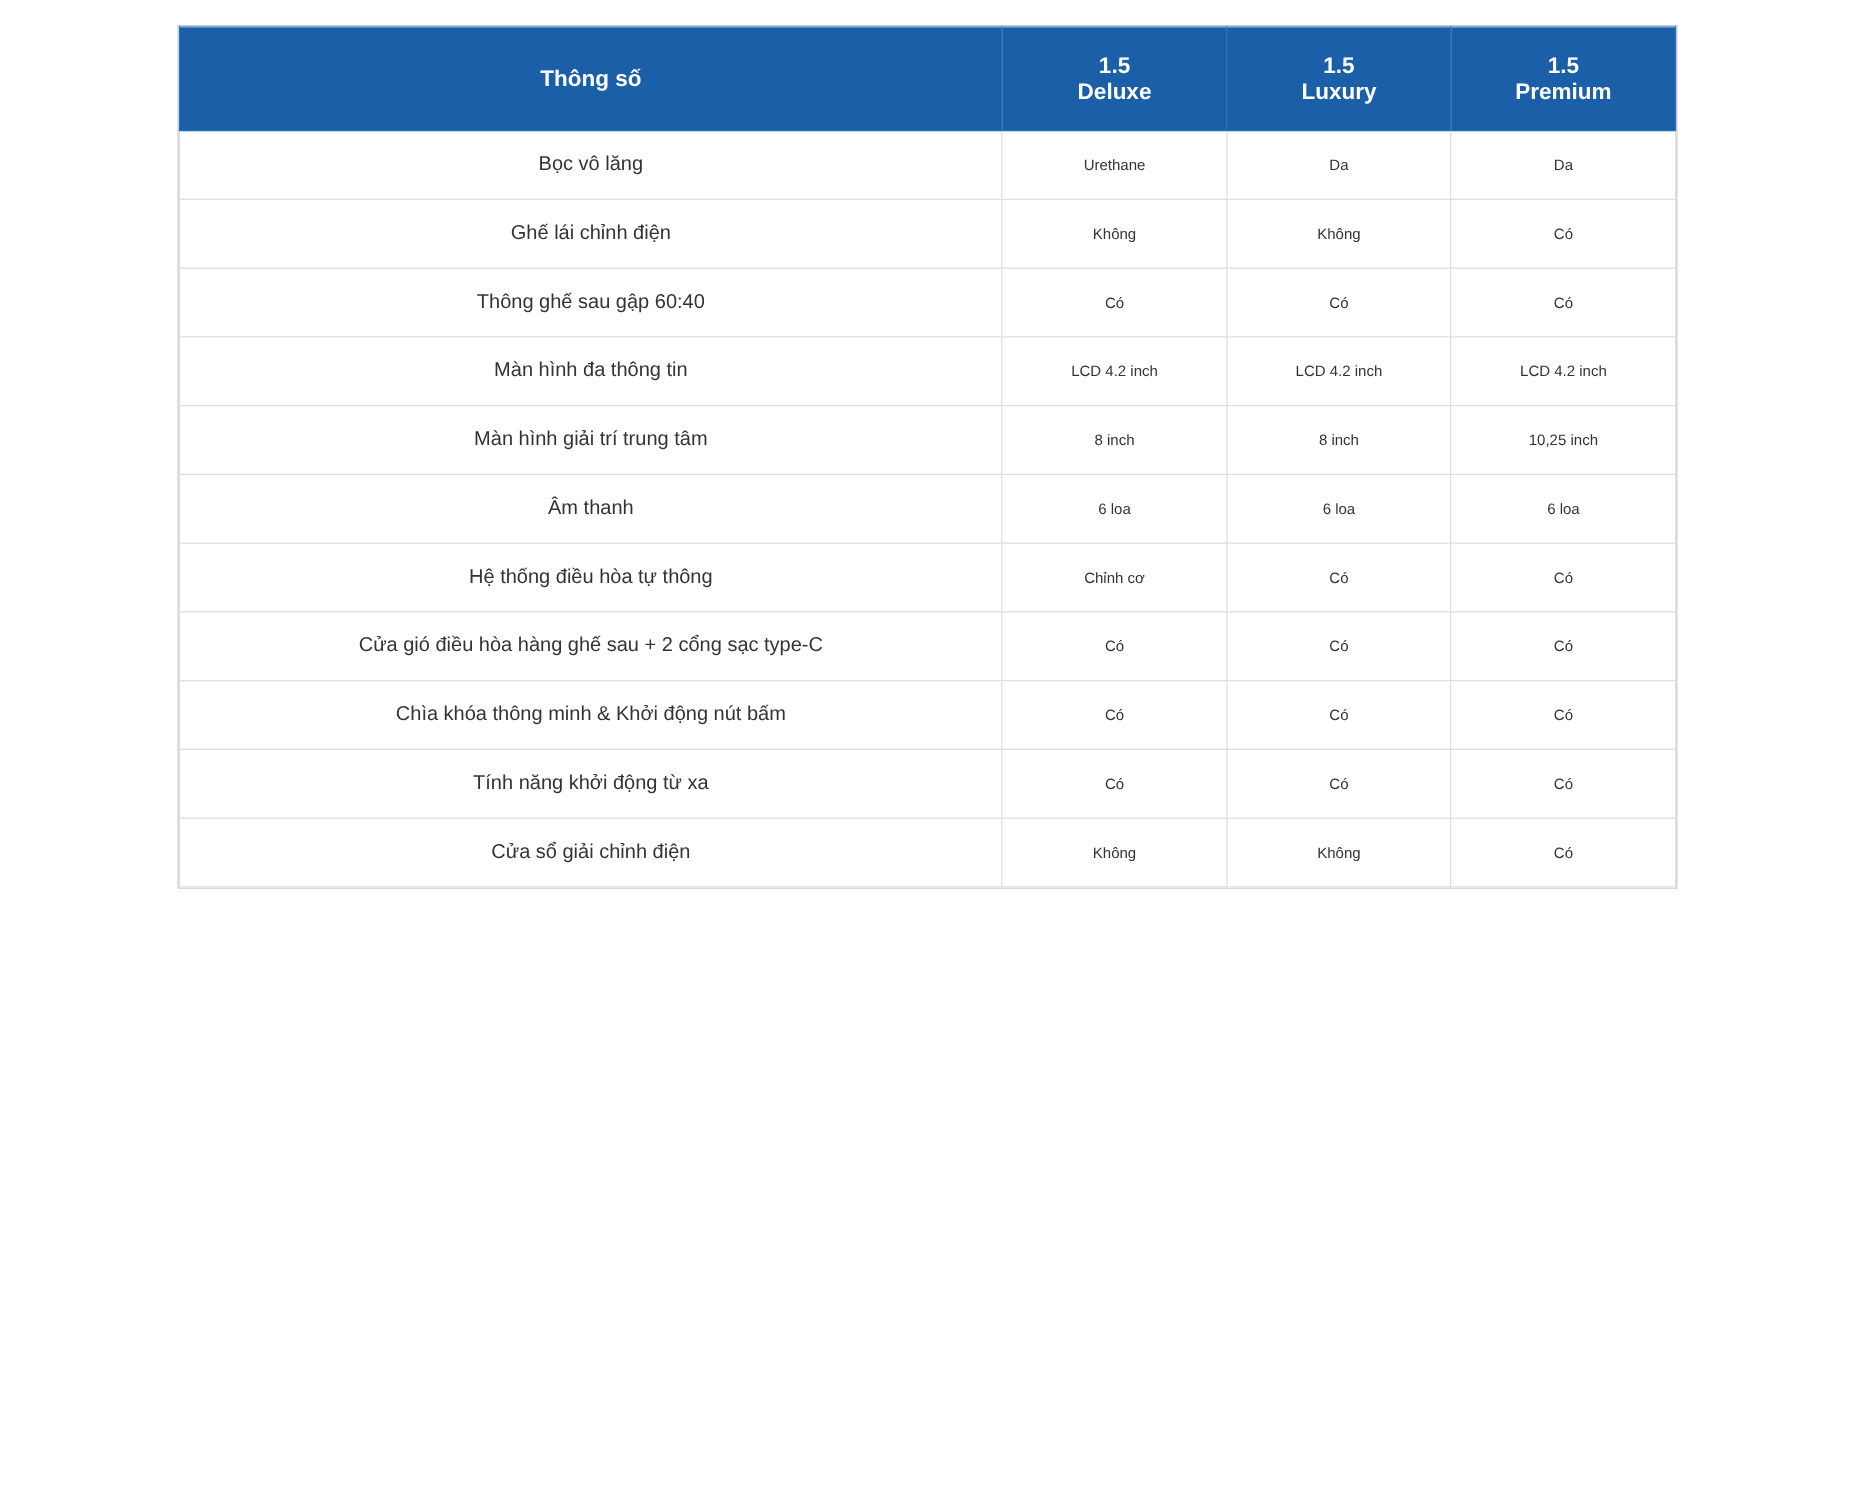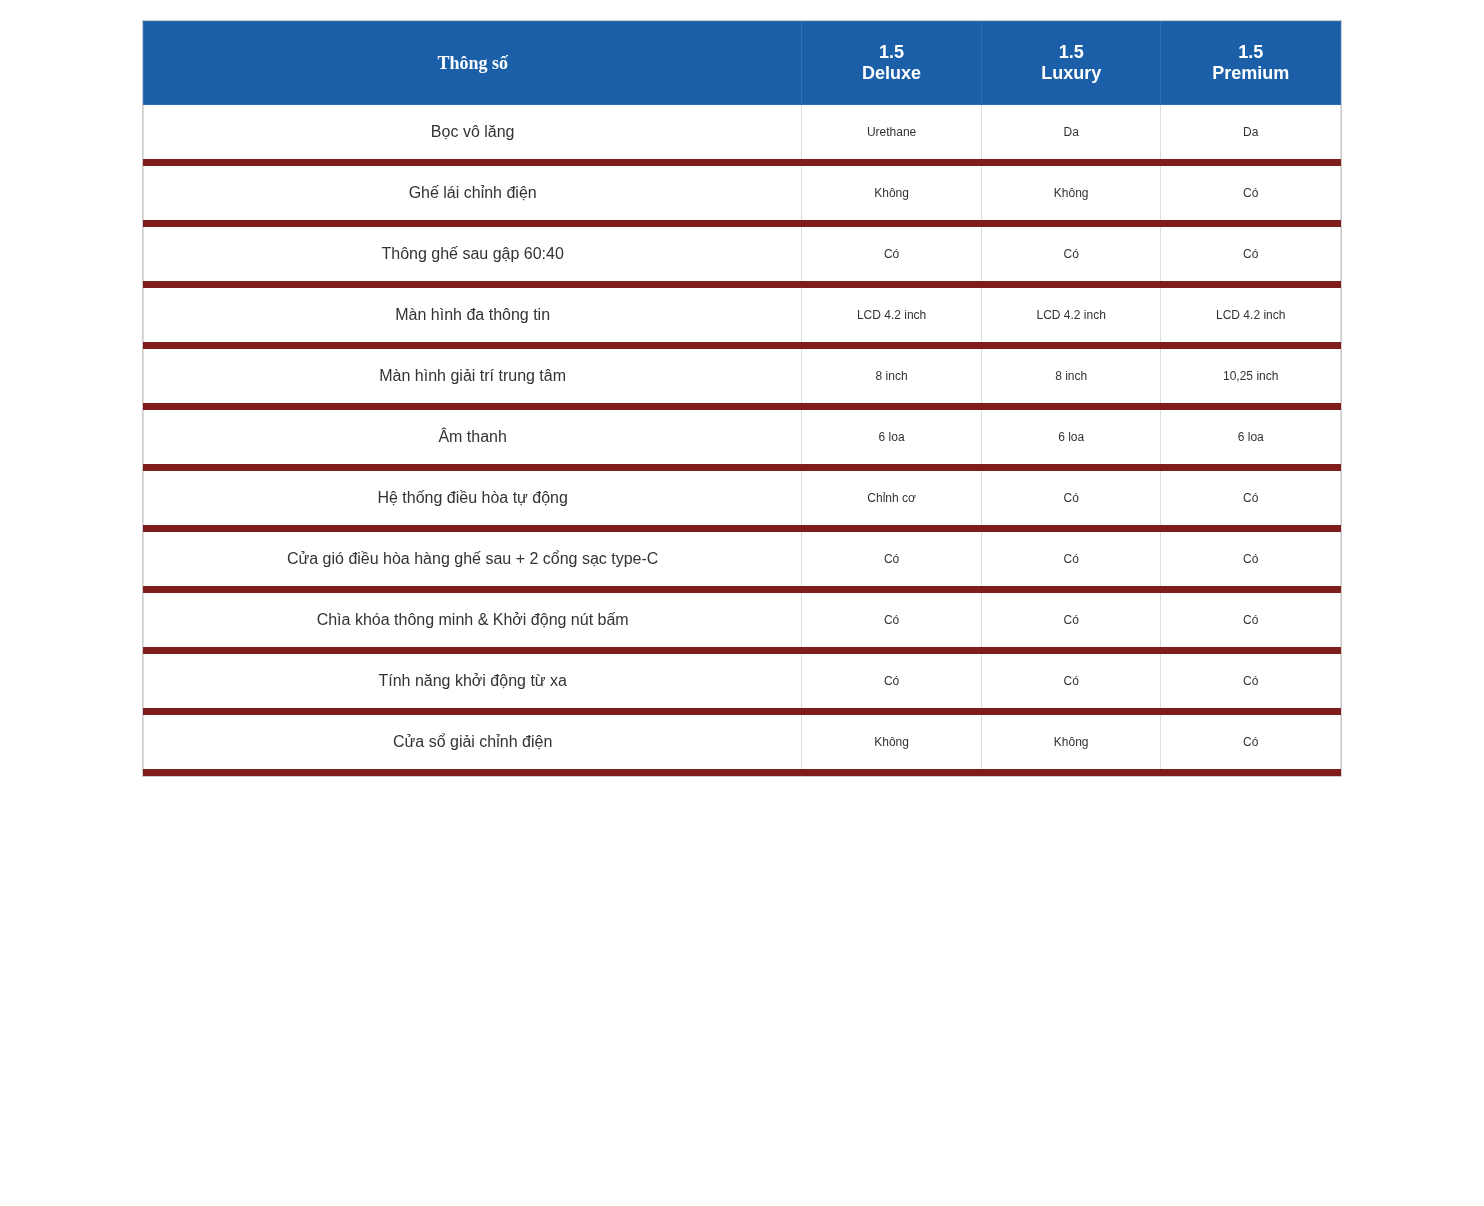--- a/index.html
+++ b/index.html
@@ -39,29 +39,28 @@
       font-weight: bold;
       font-size: 18px;
       text-align: center;
       padding: 20px 15px;
       border: 1px solid #2a6fb8;
     }
 
     thead th:first-child {
       text-align: center;
       width: 55%;
-      font-family: Liberation Serif, serif;
     }
 
     thead th:not(:first-child) {
       width: 15%;
     }
 
     tbody tr {
-      border-bottom: 7px solid #7f1d1d;
+      border-bottom: 1px solid #7f1d1d;
     }
 
     tbody tr:nth-child(even) {
       background-color: #ffffff;
     }
 
     tbody tr:nth-child(odd) {
       background-color: #ffffff;
     }
 
@@ -139,21 +138,21 @@
           <td>8 inch</td>
           <td>10,25 inch</td>
         </tr>
         <tr>
           <td>Âm thanh</td>
           <td>6 loa</td>
           <td>6 loa</td>
           <td>6 loa</td>
         </tr>
         <tr>
-          <td>Hệ thống điều hòa tự động</td>
+          <td>Hệ thống điều hòa tự thông</td>
           <td>Chỉnh cơ</td>
           <td>Có</td>
           <td>Có</td>
         </tr>
         <tr>
           <td>Cửa gió điều hòa hàng ghế sau + 2 cổng sạc type-C</td>
           <td>Có</td>
           <td>Có</td>
           <td>Có</td>
         </tr>

